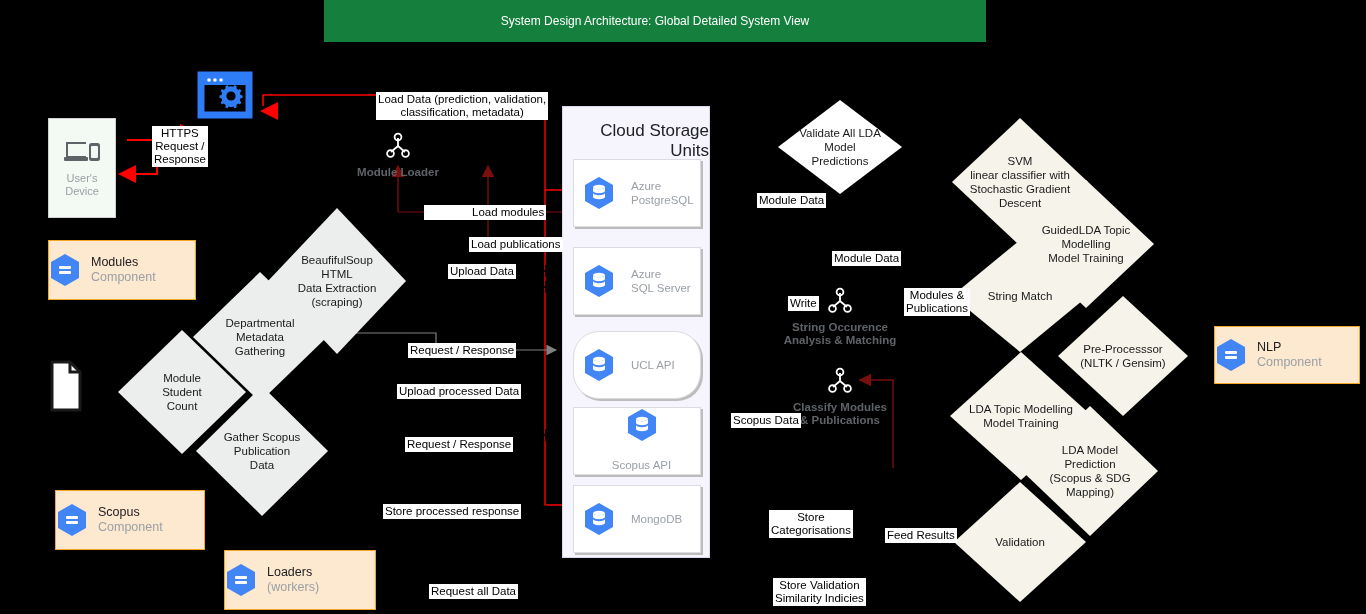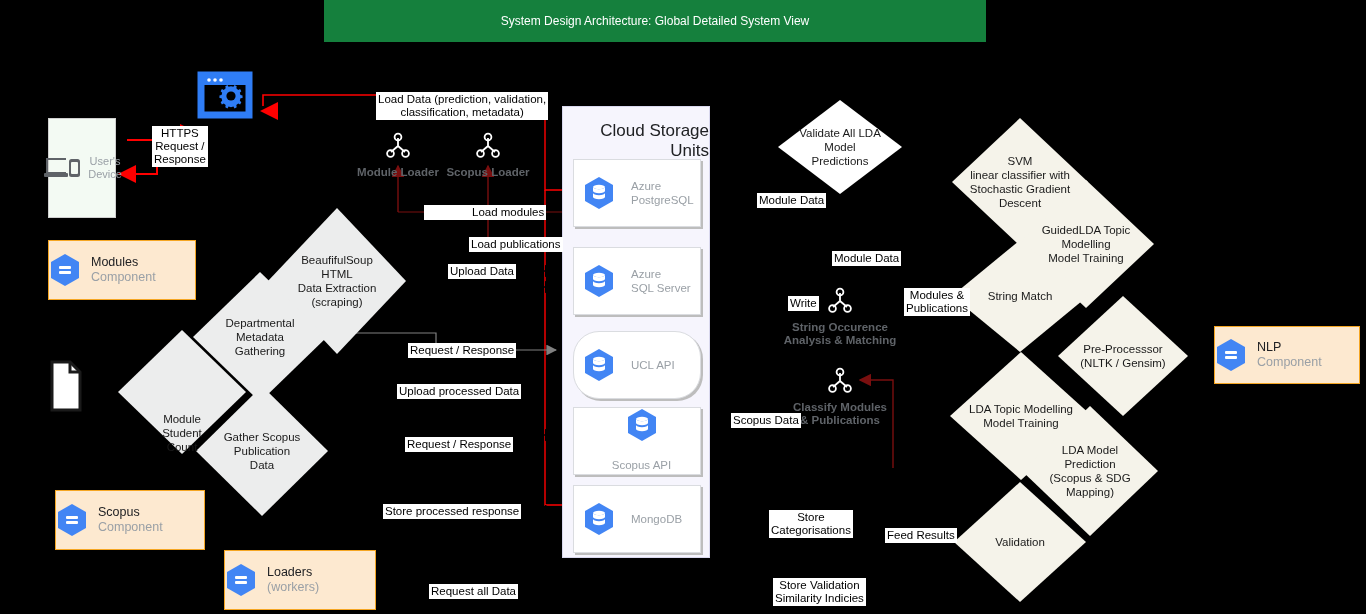--- a/index.html
+++ b/index.html
@@ -90,21 +90,21 @@
   }
   .component-card .comp-title { font-size: 12.5px; color: #202124; line-height: 15px; }
   .component-card .comp-sub { font-size: 12.5px; color: #9aa0a6; line-height: 15px; }
 
   
   #user-device {
     left: 48px; top: 118px; width: 68px; height: 100px;
     background: #f3faf3;
     border: 1px solid #cfcfcf;
     box-sizing: border-box;
-    display: flex; flex-direction: row; align-items: center; justify-content: center;
+    display: flex; flex-direction: column; align-items: center; justify-content: center;
     gap: 6px;
   }
   #user-device .ud-label {
     font-size: 11px; line-height: 13px; color: #9aa0a6; text-align: center; white-space: pre-line;
   }
 
   
   .worker { display: flex; flex-direction: column; align-items: center; }
   .worker .w-label {
     font-size: 11.5px; line-height: 13px; color: #5f6368; text-align: center;
@@ -333,32 +333,20 @@
         <path d="M13 5 L13 13 L6 19"></path>
           <path d="M13 13 L20 19"></path>
       </g>
       <circle cx="13" cy="4" r="3.4" fill="none" stroke="#ffffff" stroke-width="1.8"></circle>
       <circle cx="5.5" cy="20.5" r="3.4" fill="none" stroke="#ffffff" stroke-width="1.8"></circle>
       <circle cx="20.5" cy="20.5" r="3.4" fill="none" stroke="#ffffff" stroke-width="1.8"></circle>
     </svg>
     <div class="w-label">Module Loader</div>
   </div>
 
-  <div class="abs worker" style="left:432px;top:133px;width:112px;">
-    <svg width="26" height="26" viewBox="0 0 26 26">
-      <g stroke="#ffffff" stroke-width="1.8" fill="none">
-        <path d="M13 5 L13 13 L6 19"></path>
-          <path d="M13 13 L20 19"></path>
-      </g>
-      <circle cx="13" cy="4" r="3.4" fill="none" stroke="#ffffff" stroke-width="1.8"></circle>
-      <circle cx="5.5" cy="20.5" r="3.4" fill="none" stroke="#ffffff" stroke-width="1.8"></circle>
-      <circle cx="20.5" cy="20.5" r="3.4" fill="none" stroke="#ffffff" stroke-width="1.8"></circle>
-    </svg>
-    <div class="w-label">Scopus Loader</div>
-  </div>
 
   <div class="abs worker" style="left:778px;top:288px;width:124px;">
     <svg width="26" height="26" viewBox="0 0 26 26">
       <g stroke="#ffffff" stroke-width="1.8" fill="none">
         <path d="M13 5 L13 13 L6 19"></path>
           <path d="M13 13 L20 19"></path>
       </g>
       <circle cx="13" cy="4" r="3.4" fill="none" stroke="#ffffff" stroke-width="1.8"></circle>
       <circle cx="5.5" cy="20.5" r="3.4" fill="none" stroke="#ffffff" stroke-width="1.8"></circle>
       <circle cx="20.5" cy="20.5" r="3.4" fill="none" stroke="#ffffff" stroke-width="1.8"></circle>
@@ -389,21 +377,21 @@
 (scraping)</div>
   </div>
 
   <div class="abs diamond d-gray" style="left:193px;top:272px;width:134px;height:130px;">
     <div class="dshape"></div>
     <div class="dtext">Departmental
 Metadata
 Gathering</div>
   </div>
 
-  <div class="abs diamond d-gray" style="left:118px;top:330px;width:128px;height:124px;align-items:flex-end;">
+  <div class="abs diamond d-gray" style="left:118px;top:330px;width:128px;height:124px;">
     <div class="dshape"></div>
     <div class="dtext">Module
 Student
 Count</div>
   </div>
 
   <div class="abs diamond d-gray" style="left:196px;top:386px;width:132px;height:130px;">
     <div class="dshape"></div>
     <div class="dtext">Gather Scopus
 Publication

